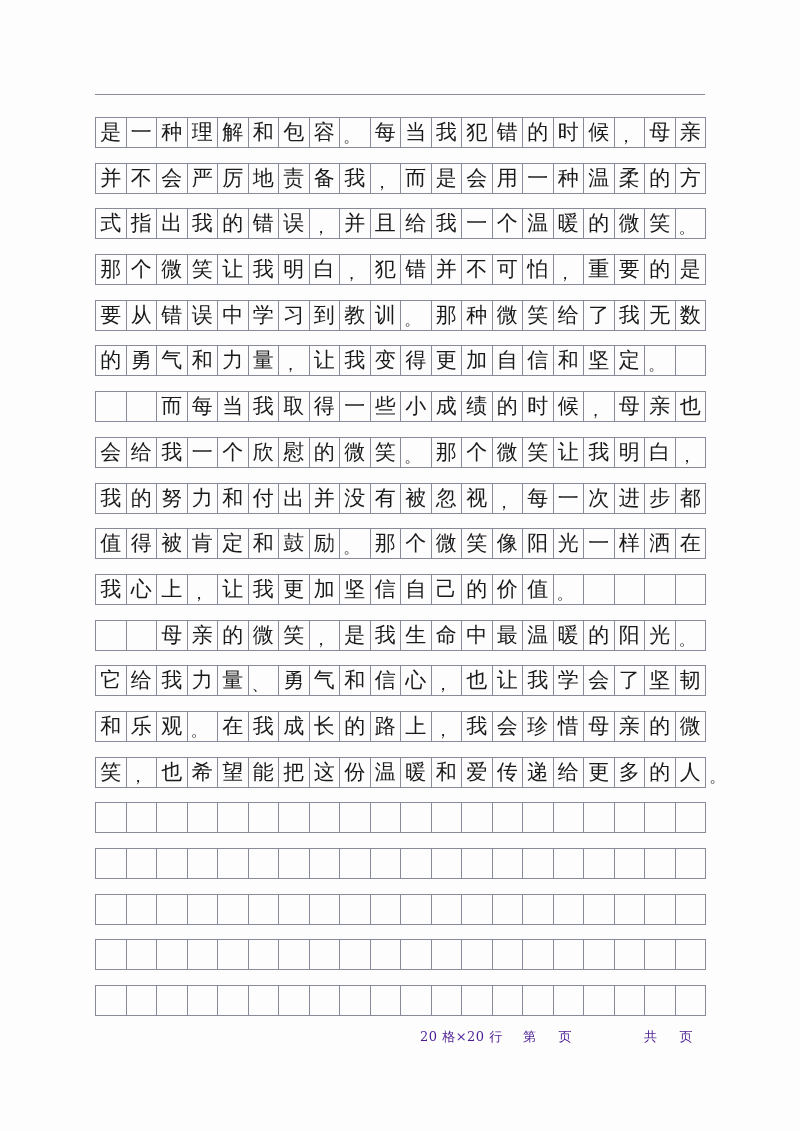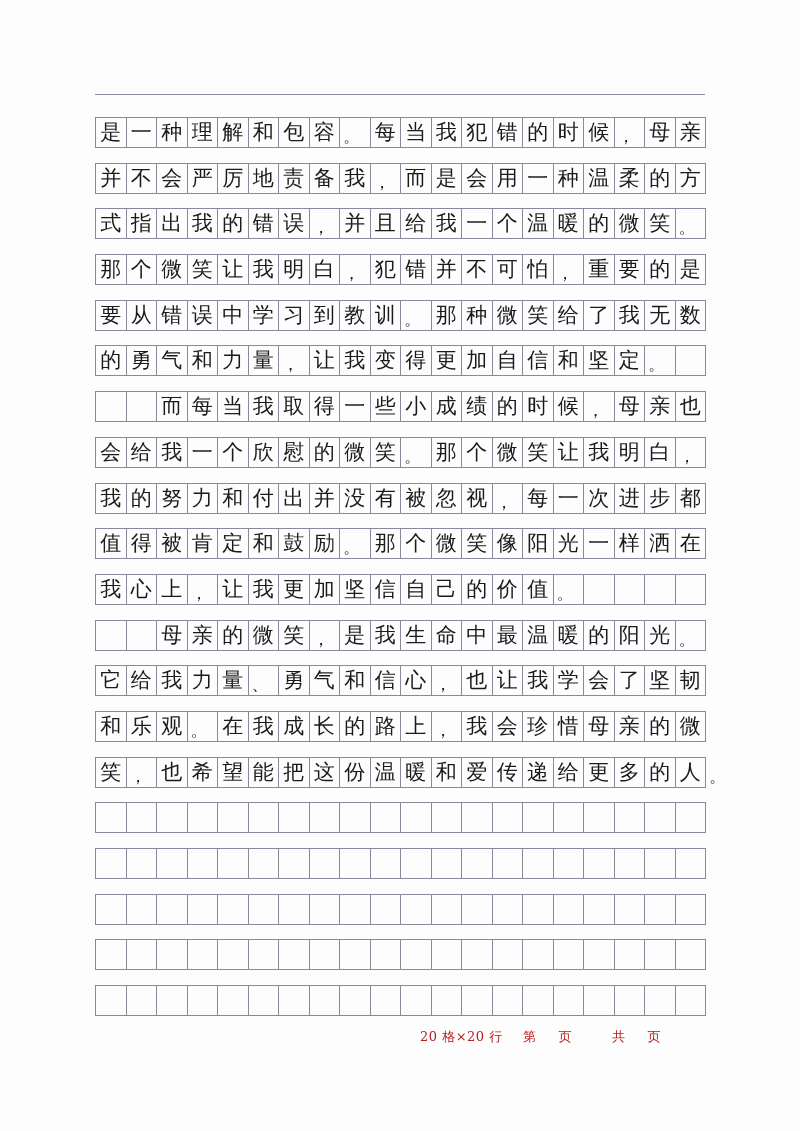--- a/index.html
+++ b/index.html
@@ -54,26 +54,26 @@
     right: -20px;
     top: 0;
     font-size: 17px;
     line-height: 36px;
     color: #1a1a1a;
   }
   .footer {
     position: absolute;
     top: 1028px;
     font-size: 13px;
-    color: #b91c1c;
+    color: #4c1d95;
     letter-spacing: 0.5px;
   }
   .footer.spec { left: 420px; }
   .footer.page { left: 523px; word-spacing: 0; }
-  .footer.total { left: 612px; }
+  .footer.total { left: 644px; }
   .footer span.gap { display: inline-block; width: 22px; }
 </style>
 </head>
 <body>
 
 <div class="top-rule"></div>
 
 <div class="grid" id="grid">
     <div class="row">
       <div class="cell">是</div>

